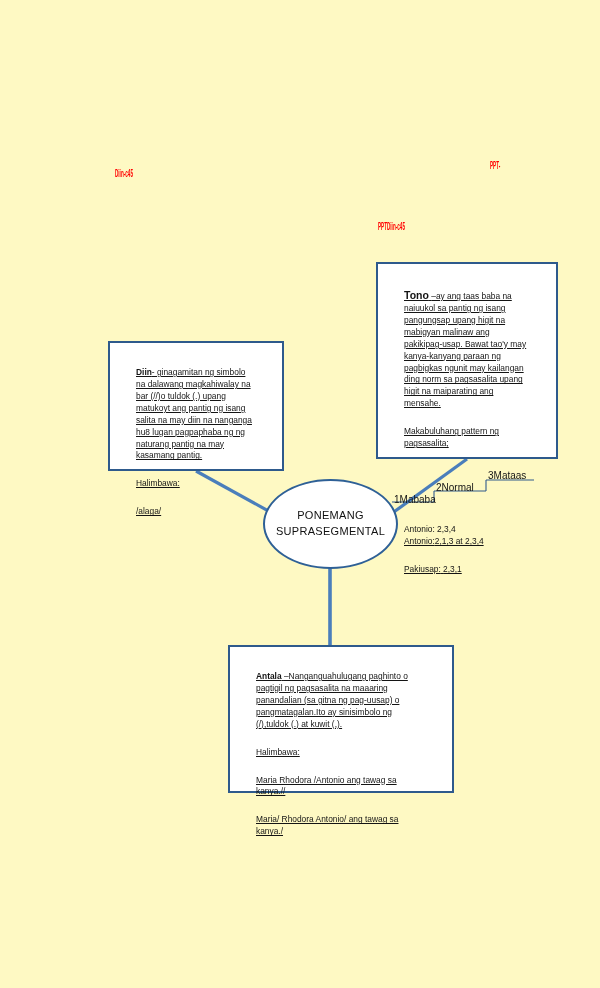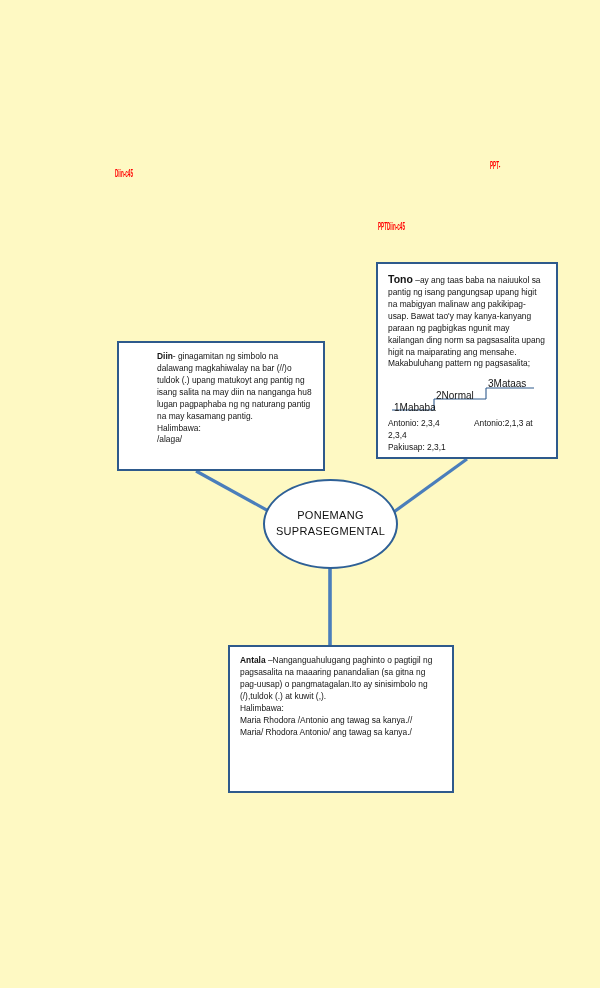--- a/index.html
+++ b/index.html
@@ -68,32 +68,32 @@
     box-sizing: border-box;
     color: #111111;
   }
   .node-box .inner {
     padding: 8px 10px 6px 10px;
     font-size: 8.4px;
     line-height: 1.42;
     color: #141414;
   }
   .node-box .inner p {
-    margin: 0;
+    margin: 16px;
+    text-decoration: underline;
   }
   .node-box b {
     font-weight: bold;
   }
 
   #box-diin {
-    left: 117px;
+    left: 108px;
     top: 341px;
-    width: 208px;
+    width: 176px;
     height: 130px;
-    padding-left: 28px;
   }
   #box-tono {
     left: 376px;
     top: 262px;
     width: 182px;
     height: 197px;
   }
   #box-antala {
     left: 228px;
     top: 645px;

